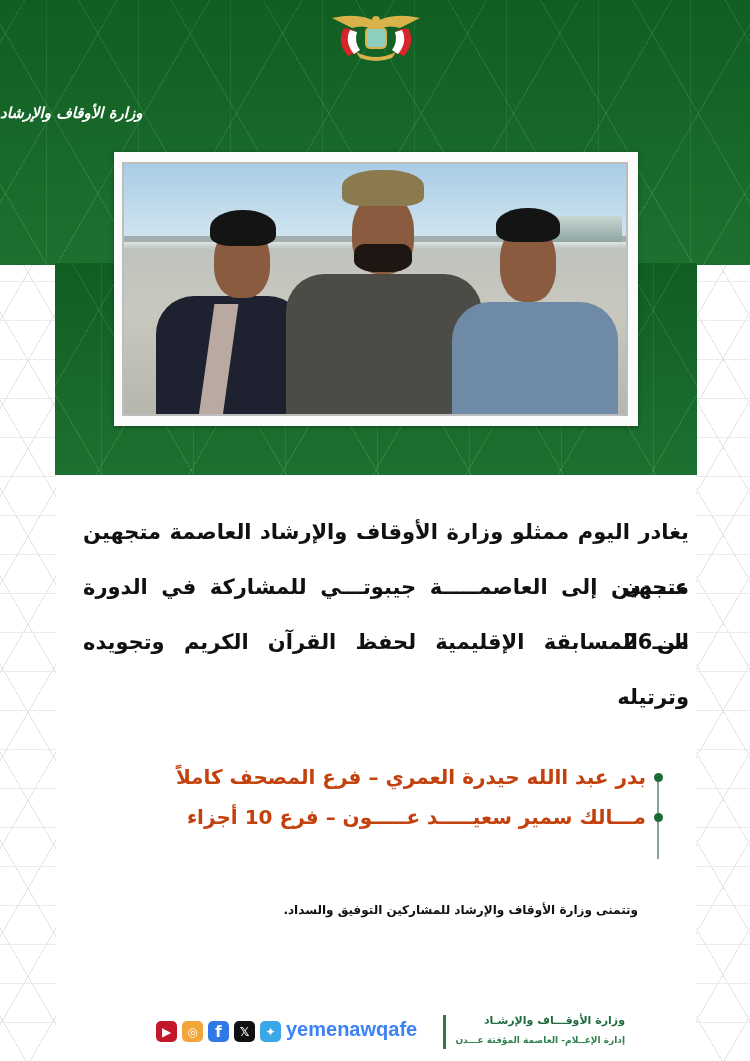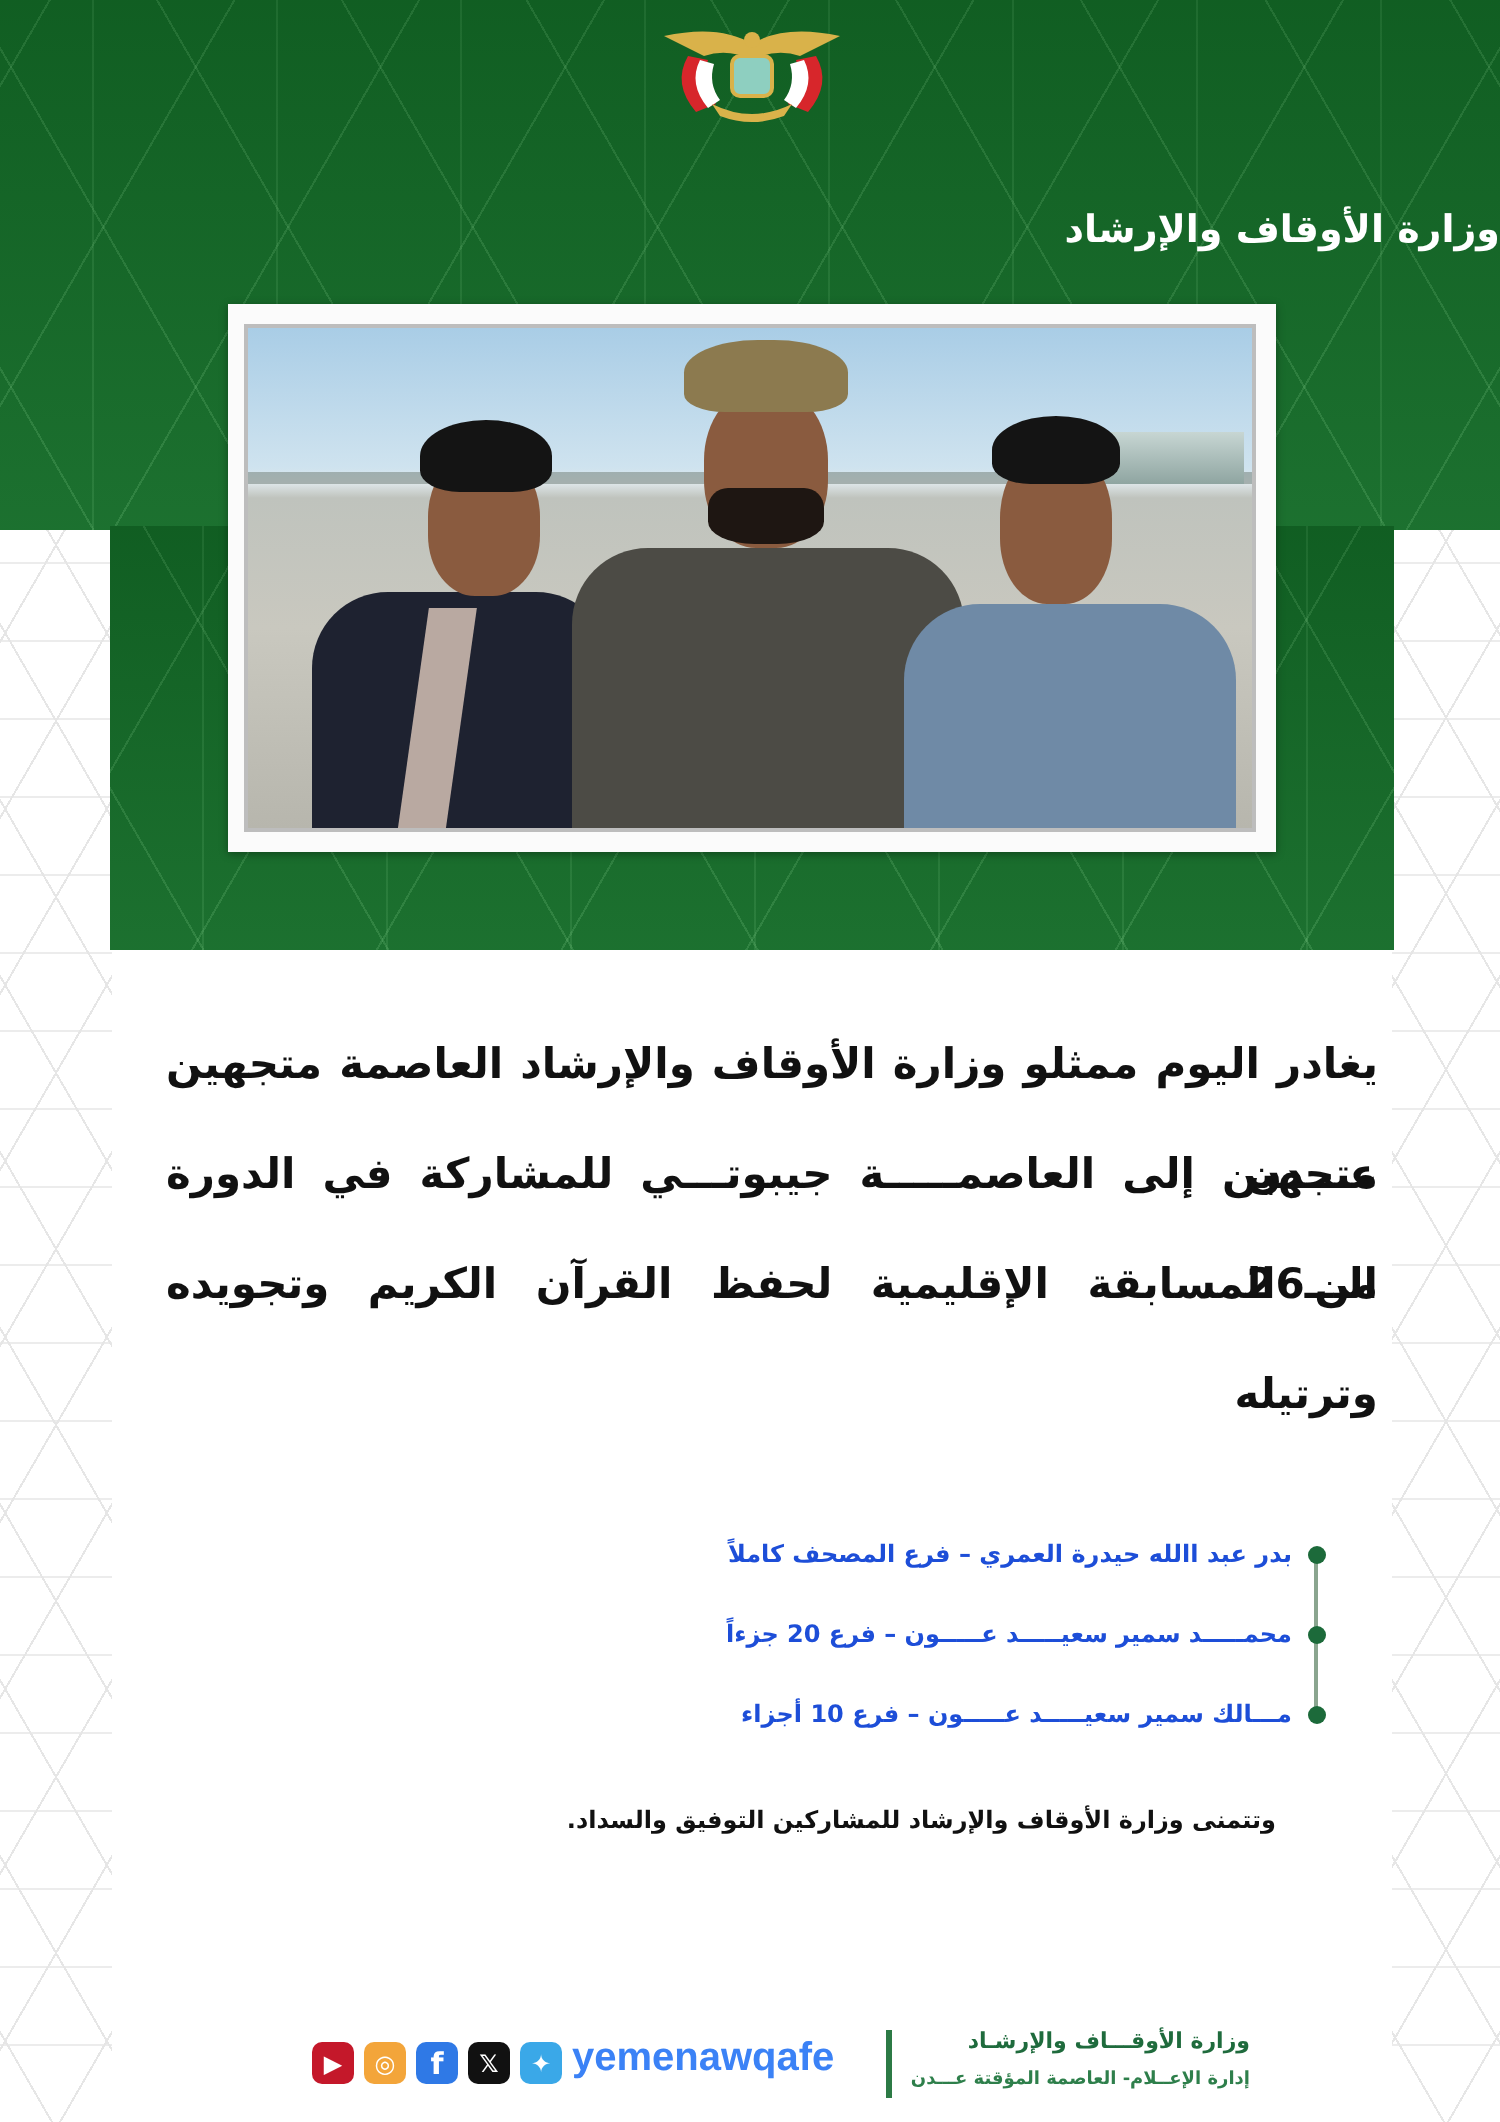--- a/index.html
+++ b/index.html
@@ -15,36 +15,36 @@
   .green-mid{position:absolute;left:55px;top:263px;width:642px;height:212px;}
   .green{background-color:#136b27;
     background-image:
       linear-gradient(180deg, rgba(0,0,0,0.12), rgba(255,255,255,0.04)),
       repeating-linear-gradient(60deg, transparent 0 40px, rgba(120,200,130,0.22) 40px 41px, transparent 41px 80px),
       repeating-linear-gradient(-60deg, transparent 0 40px, rgba(120,200,130,0.22) 40px 41px, transparent 41px 80px),
       repeating-linear-gradient(90deg, transparent 0 46px, rgba(120,200,130,0.16) 46px 47px, transparent 47px 92px);}
   .header{position:absolute;left:0;top:0;width:750px;height:140px;text-align:center;}
   .emblem{position:absolute;left:330px;top:8px;width:92px;height:56px;}
   .republic{position:absolute;left:0;right:0;top:68px;color:#fff;font-family:"DejaVu Serif",serif;font-size:22px;font-style:italic;direction:rtl;text-align:center;letter-spacing:1px;text-shadow:0 1px 2px rgba(0,0,0,.4);}
-  .ministry{position:absolute;left:0;right:0;top:104px;color:#fff;font-size:19px;font-weight:bold;direction:rtl;text-align:right;}
+  .ministry{position:absolute;left:0;right:0;top:104px;color:#fff;font-size:15px;font-weight:bold;direction:rtl;text-align:left;font-style:italic;}
   .photo-frame{position:absolute;left:114px;top:152px;width:524px;height:274px;background:#fbfbfb;box-shadow:0 1px 4px rgba(0,0,0,.35);}
   .photo-inner{position:absolute;left:8px;top:10px;width:506px;height:254px;border:2px solid #bdbdbd;box-sizing:border-box;overflow:hidden;}
   .photo{position:absolute;inset:0;background:linear-gradient(180deg,#a9cde6 0%,#cfe3ef 28%,#dfe7ea 31%,#bfc3bd 34%,#c9c8bf 60%,#b7b6ad 100%);}
   .horizon{position:absolute;left:0;right:0;top:72px;height:6px;background:#7d8a86;opacity:.6;}
   .building{position:absolute;right:4px;top:52px;width:80px;height:26px;background:linear-gradient(180deg,#c7d6d3,#8fa5a1);}
   .fig{position:absolute;}
   .head{position:absolute;border-radius:45% 45% 42% 42%;background:#8a5b3f;}
   .hair{position:absolute;border-radius:50% 50% 30% 30%;background:#141414;}
   .body{position:absolute;border-radius:38px 38px 0 0;}
   .body-text{position:absolute;left:83px;width:606px;top:505px;direction:rtl;color:#111;font-size:21px;font-weight:bold;line-height:55px;text-align:justify;text-align-last:justify;}
   .body-text .l{display:block;height:55px;}
   .body-text .last{text-align-last:right;}
   .list{position:absolute;left:120px;width:560px;top:760px;direction:rtl;}
   .timeline{position:absolute;right:21px;top:17px;width:2px;height:82px;background:#8aa58f;}
-  .item{position:relative;height:40px;line-height:34px;padding-right:34px;font-size:12px;font-weight:bold;color:#1d4ed8;}
+  .item{position:relative;height:40px;line-height:34px;padding-right:34px;font-size:20px;font-weight:bold;color:#c2410c;}
   .dot{position:absolute;right:17px;top:13px;width:9px;height:9px;border-radius:50%;background:#1c6a3a;}
   .closing{position:absolute;left:100px;width:538px;top:903px;direction:rtl;text-align:right;font-size:12px;font-weight:bold;color:#111;}
   .footer{position:absolute;left:150px;top:1008px;width:480px;height:50px;}
   .social{position:absolute;left:6px;top:13px;display:flex;gap:5px;}
   .sico{width:21px;height:21px;border-radius:5px;display:flex;align-items:center;justify-content:center;color:#fff;font-size:12px;font-weight:bold;font-family:"DejaVu Sans",sans-serif;}
   .handle{position:absolute;left:136px;top:10px;color:#3b82f6;font-size:20px;font-weight:bold;font-family:"Liberation Sans",sans-serif;}
   .vbar{position:absolute;left:293px;top:7px;width:3px;height:34px;background:#2c7a45;}
   .f-min{position:absolute;left:305px;top:6px;width:170px;direction:rtl;text-align:right;color:#1f6b3d;font-size:11px;font-weight:bold;}
   .f-sub{position:absolute;left:305px;top:27px;width:170px;direction:rtl;text-align:right;color:#2e7f4b;font-size:9px;font-weight:bold;}
 </style>
@@ -107,24 +107,20 @@
 </div>
 
 <div class="list">
   <div class="timeline"></div>
   <div class="item">
     <span class="dot"></span>
     <span>بدر عبد االله حيدرة العمري – فرع المصحف كاملاً</span>
   </div>
   <div class="item">
     <span class="dot"></span>
-    <span>محمـــــد سمير سعيـــــد عـــــون – فرع 20 جزءاً</span>
-  </div>
-  <div class="item">
-    <span class="dot"></span>
     <span>مـــالك سمير سعيـــــد عـــــون – فرع 10 أجزاء</span>
   </div>
 </div>
 
 <div class="closing">وتتمنى وزارة الأوقاف والإرشاد للمشاركين التوفيق والسداد.</div>
 
 <div class="footer">
   <div class="social">
     <div class="sico" style="background:#c4182a;">▶</div>
     <div class="sico" style="background:#f3a53a;">◎</div>

